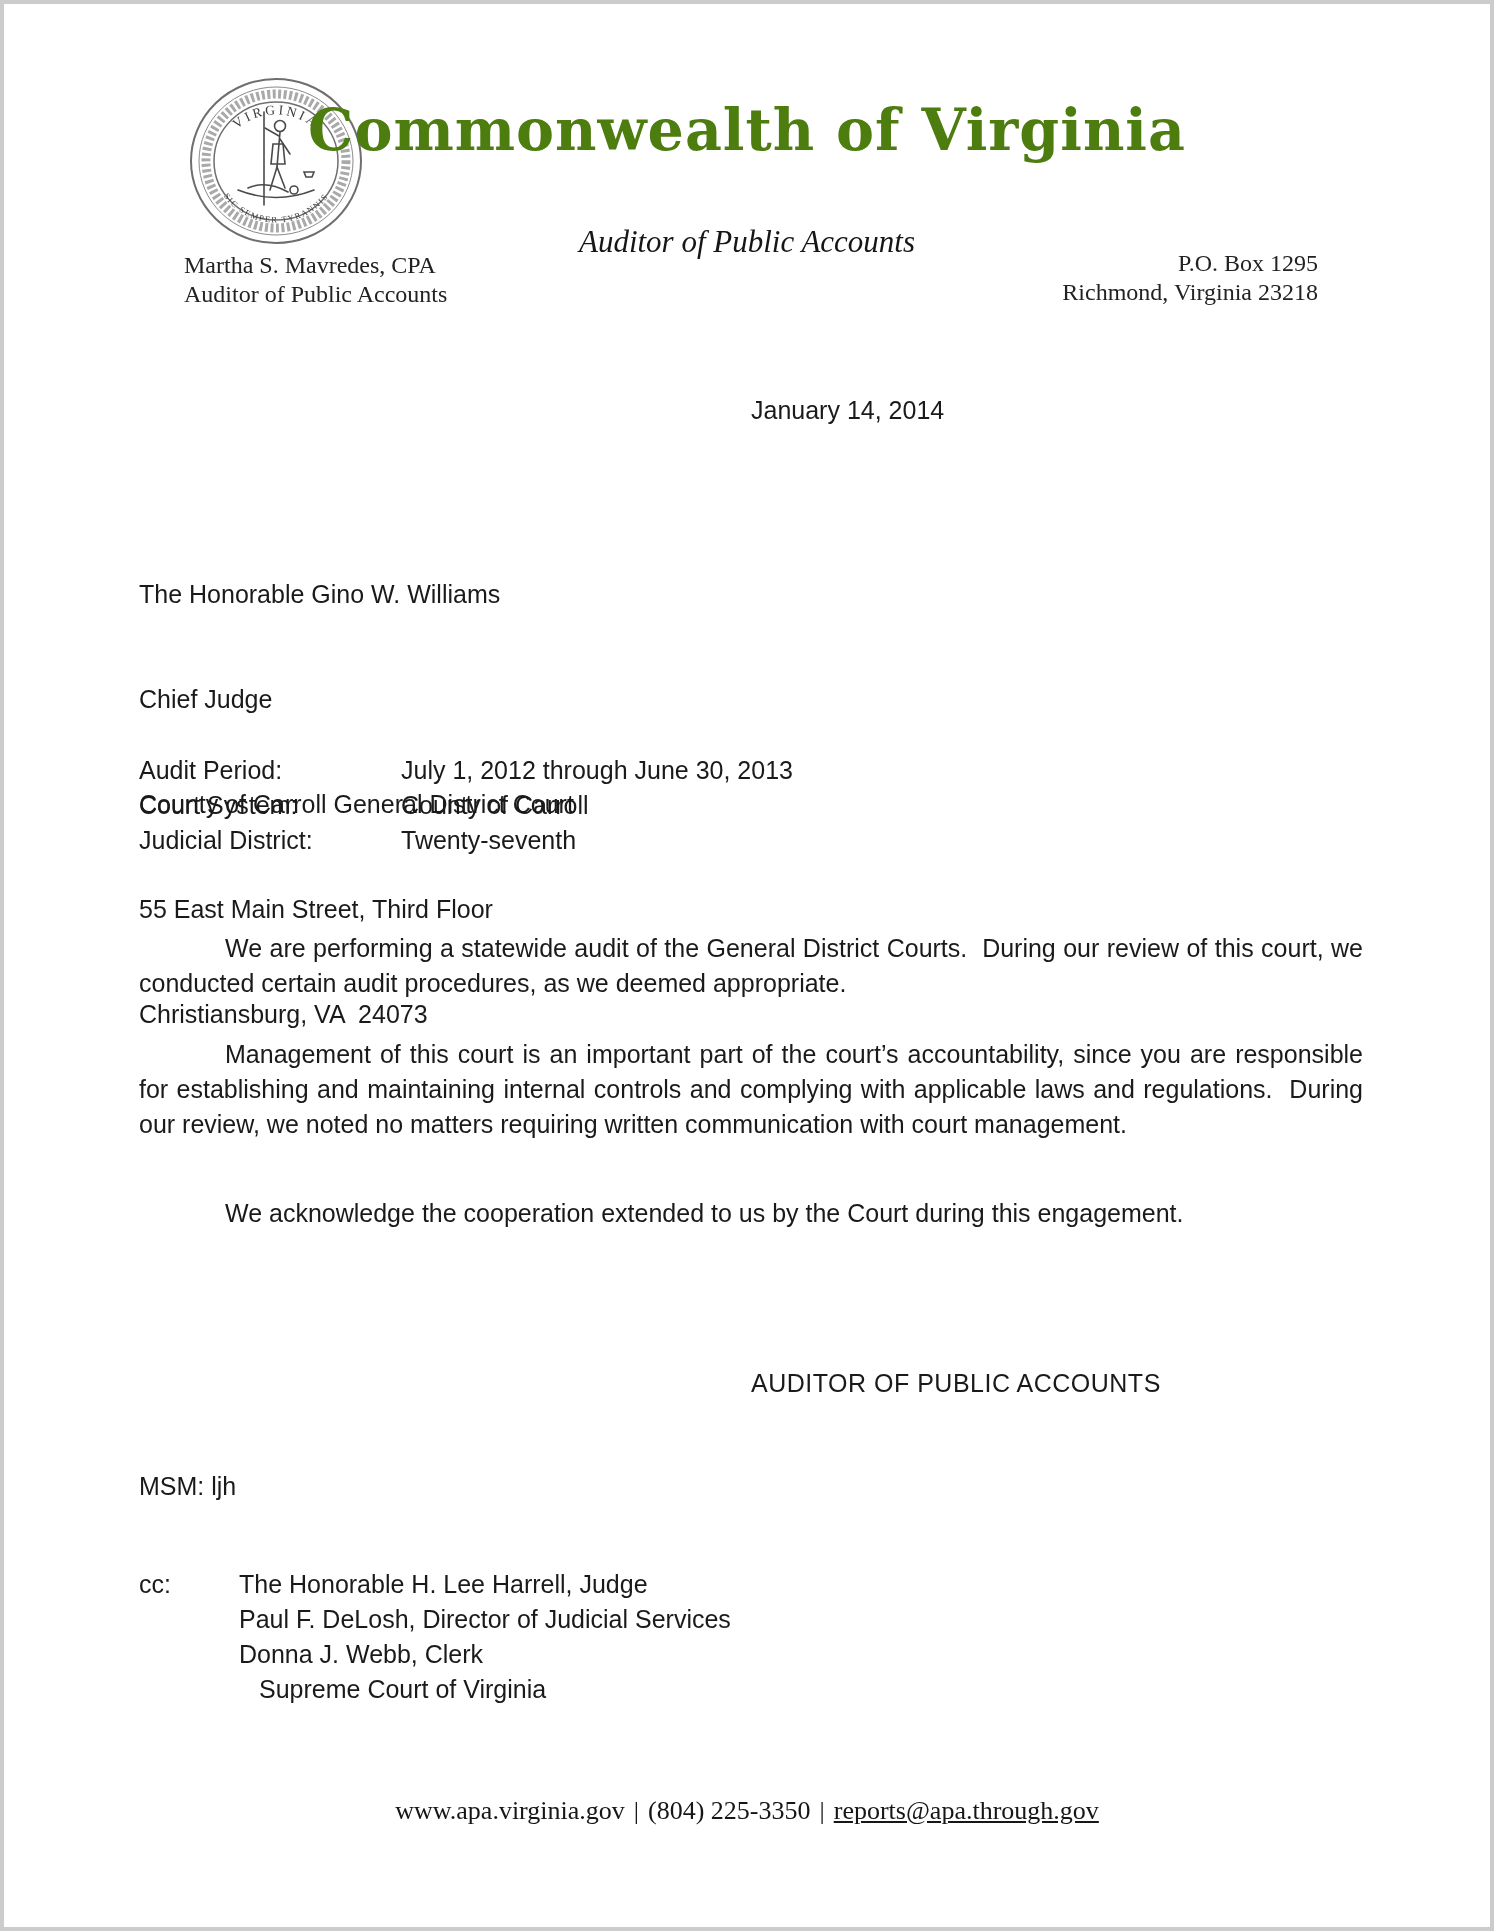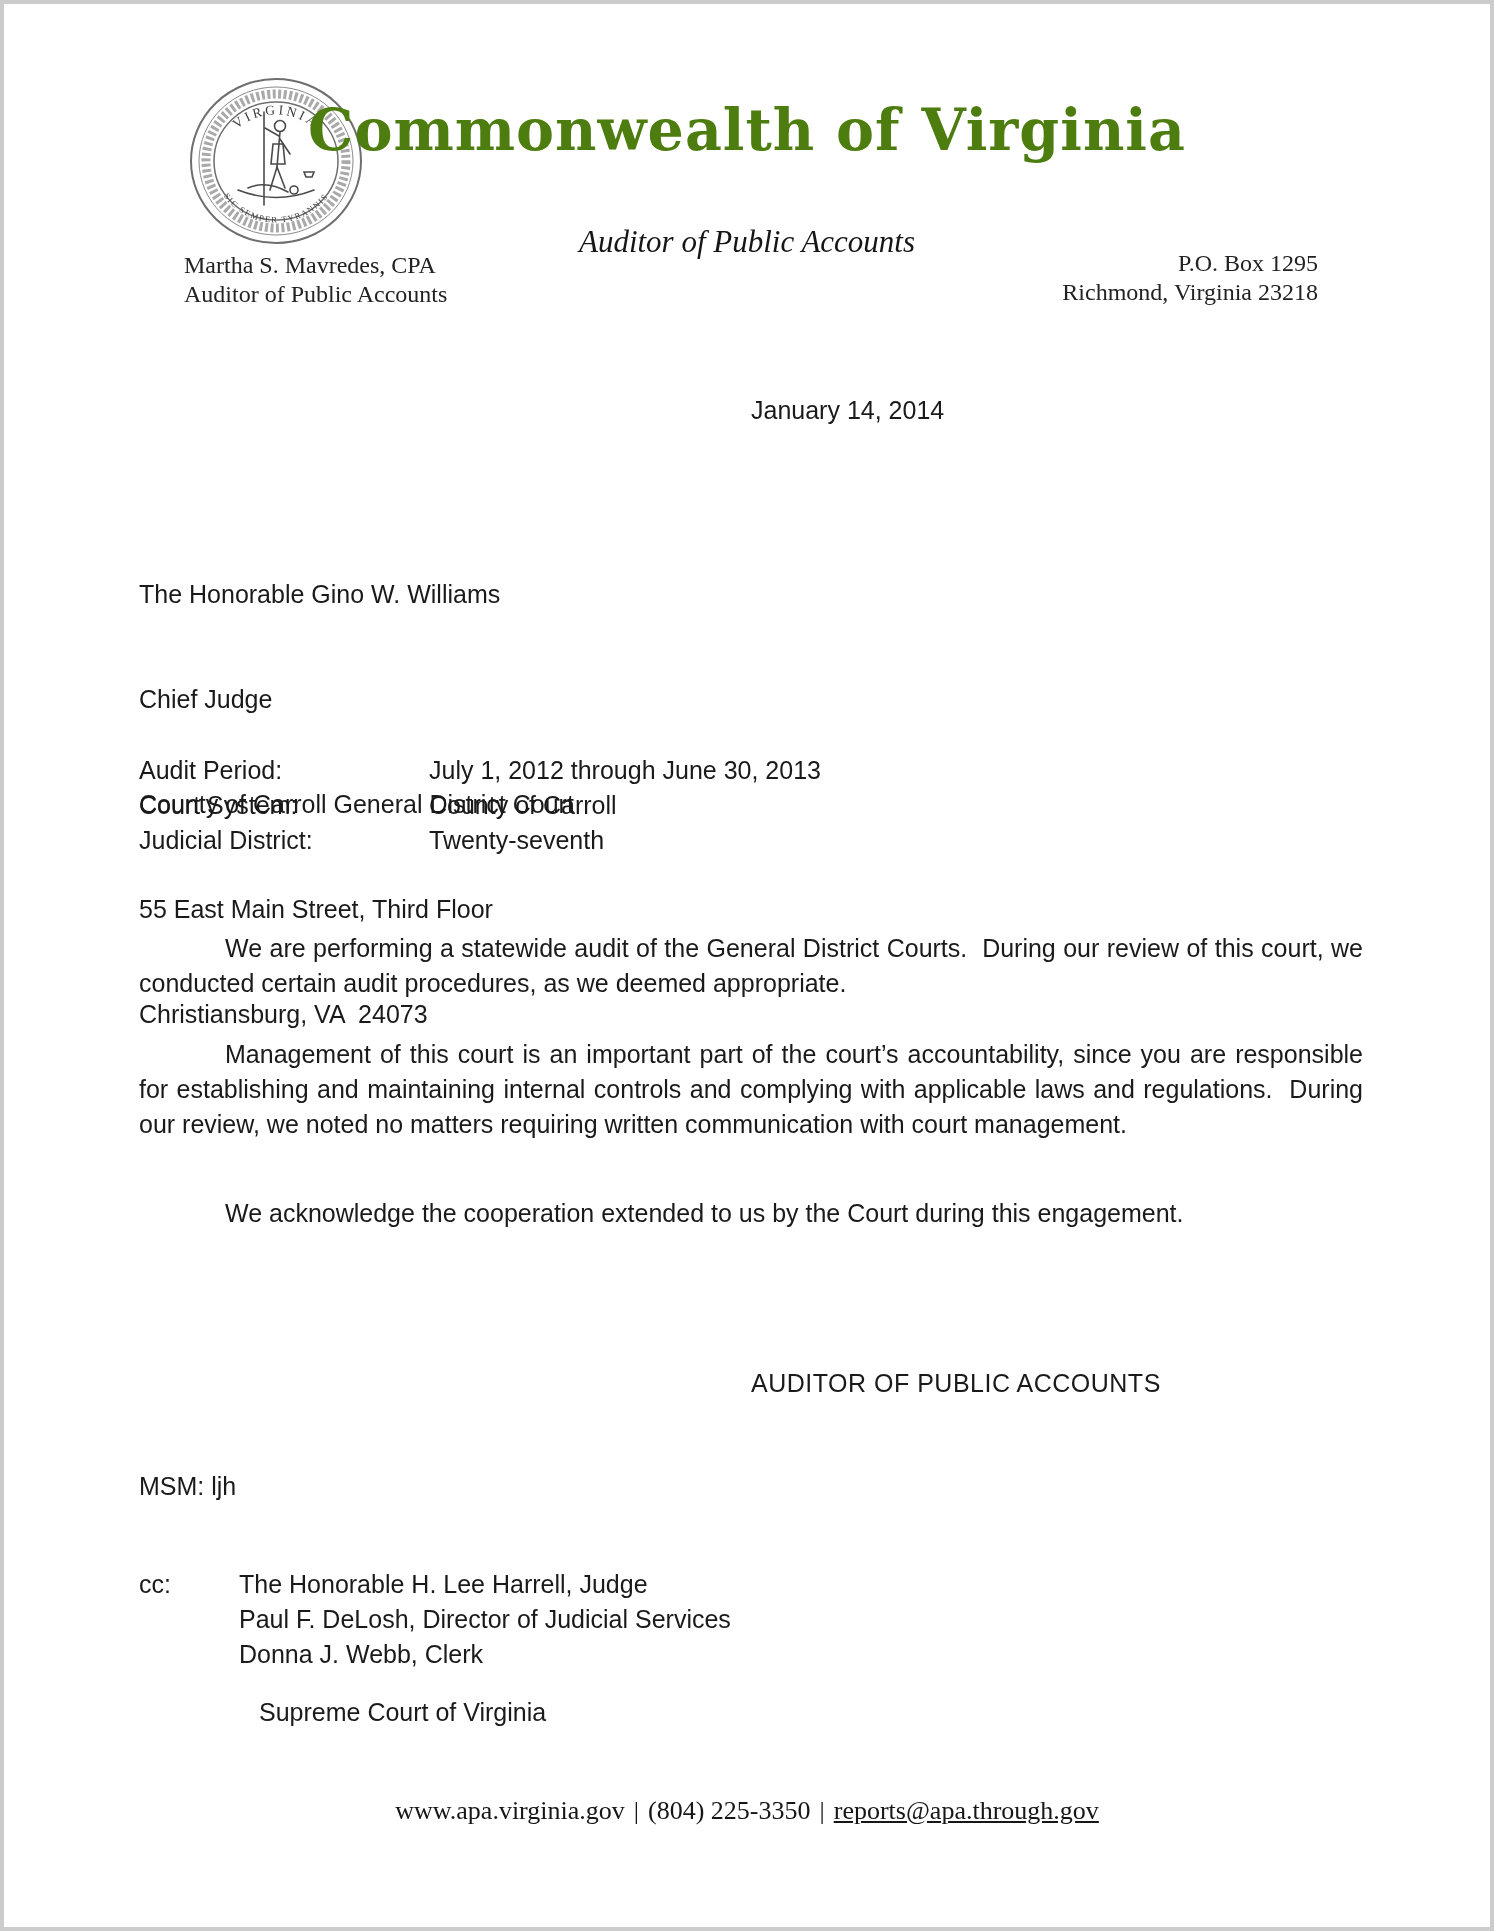--- a/index.html
+++ b/index.html
@@ -48,36 +48,36 @@
     position: absolute; right: 172px; top: 245px;
     text-align: right;
     font-family: "Liberation Serif", serif;
     font-size: 24px; line-height: 29px; color: #222;
   }
 
   
   .date      { position: absolute; left: 747px; top: 389px; }
   .recipient { position: absolute; left: 135px; top: 503px; white-space: pre-wrap; }
   .audit     { position: absolute; left: 135px; top: 749px; }
-  .audit .row { display: flex; gap: 28px; }
+  .audit .row { display: flex; }
   .audit .lab { width: 262px; flex: 0 0 262px; }
   .para {
     position: absolute; left: 135px; width: 1224px;
     text-align: justify;
     text-indent: 86px;
     white-space: pre-wrap;
   }
   .para1 { top: 927px; }
   .para2 { top: 1033px; }
   .para3 { top: 1192px; text-align: left; }
   .signature  { position: absolute; left: 747px; top: 1362px; letter-spacing: 0.5px; }
   .reference  { position: absolute; left: 135px; top: 1465px; }
   .ccblock    { position: absolute; left: 135px; top: 1563px; display: flex; }
   .ccblock .cclabel { width: 100px; flex: 0 0 100px; }
-  .ccblock .ccname-last { padding-left: 20px; margin-top: 23px; }
+  .ccblock .ccname-last { padding-left: 20px; }
 
   
   .footer {
     position: absolute; left: 0; top: 1789px; width: 100%;
     text-align: center;
     font-family: "Liberation Serif", serif;
     font-size: 26px; color: #161616;
   }
   .footer .sep { margin: 0 9px; }
   .footer a.email { color: #161616; text-decoration: underline; cursor: pointer; }

